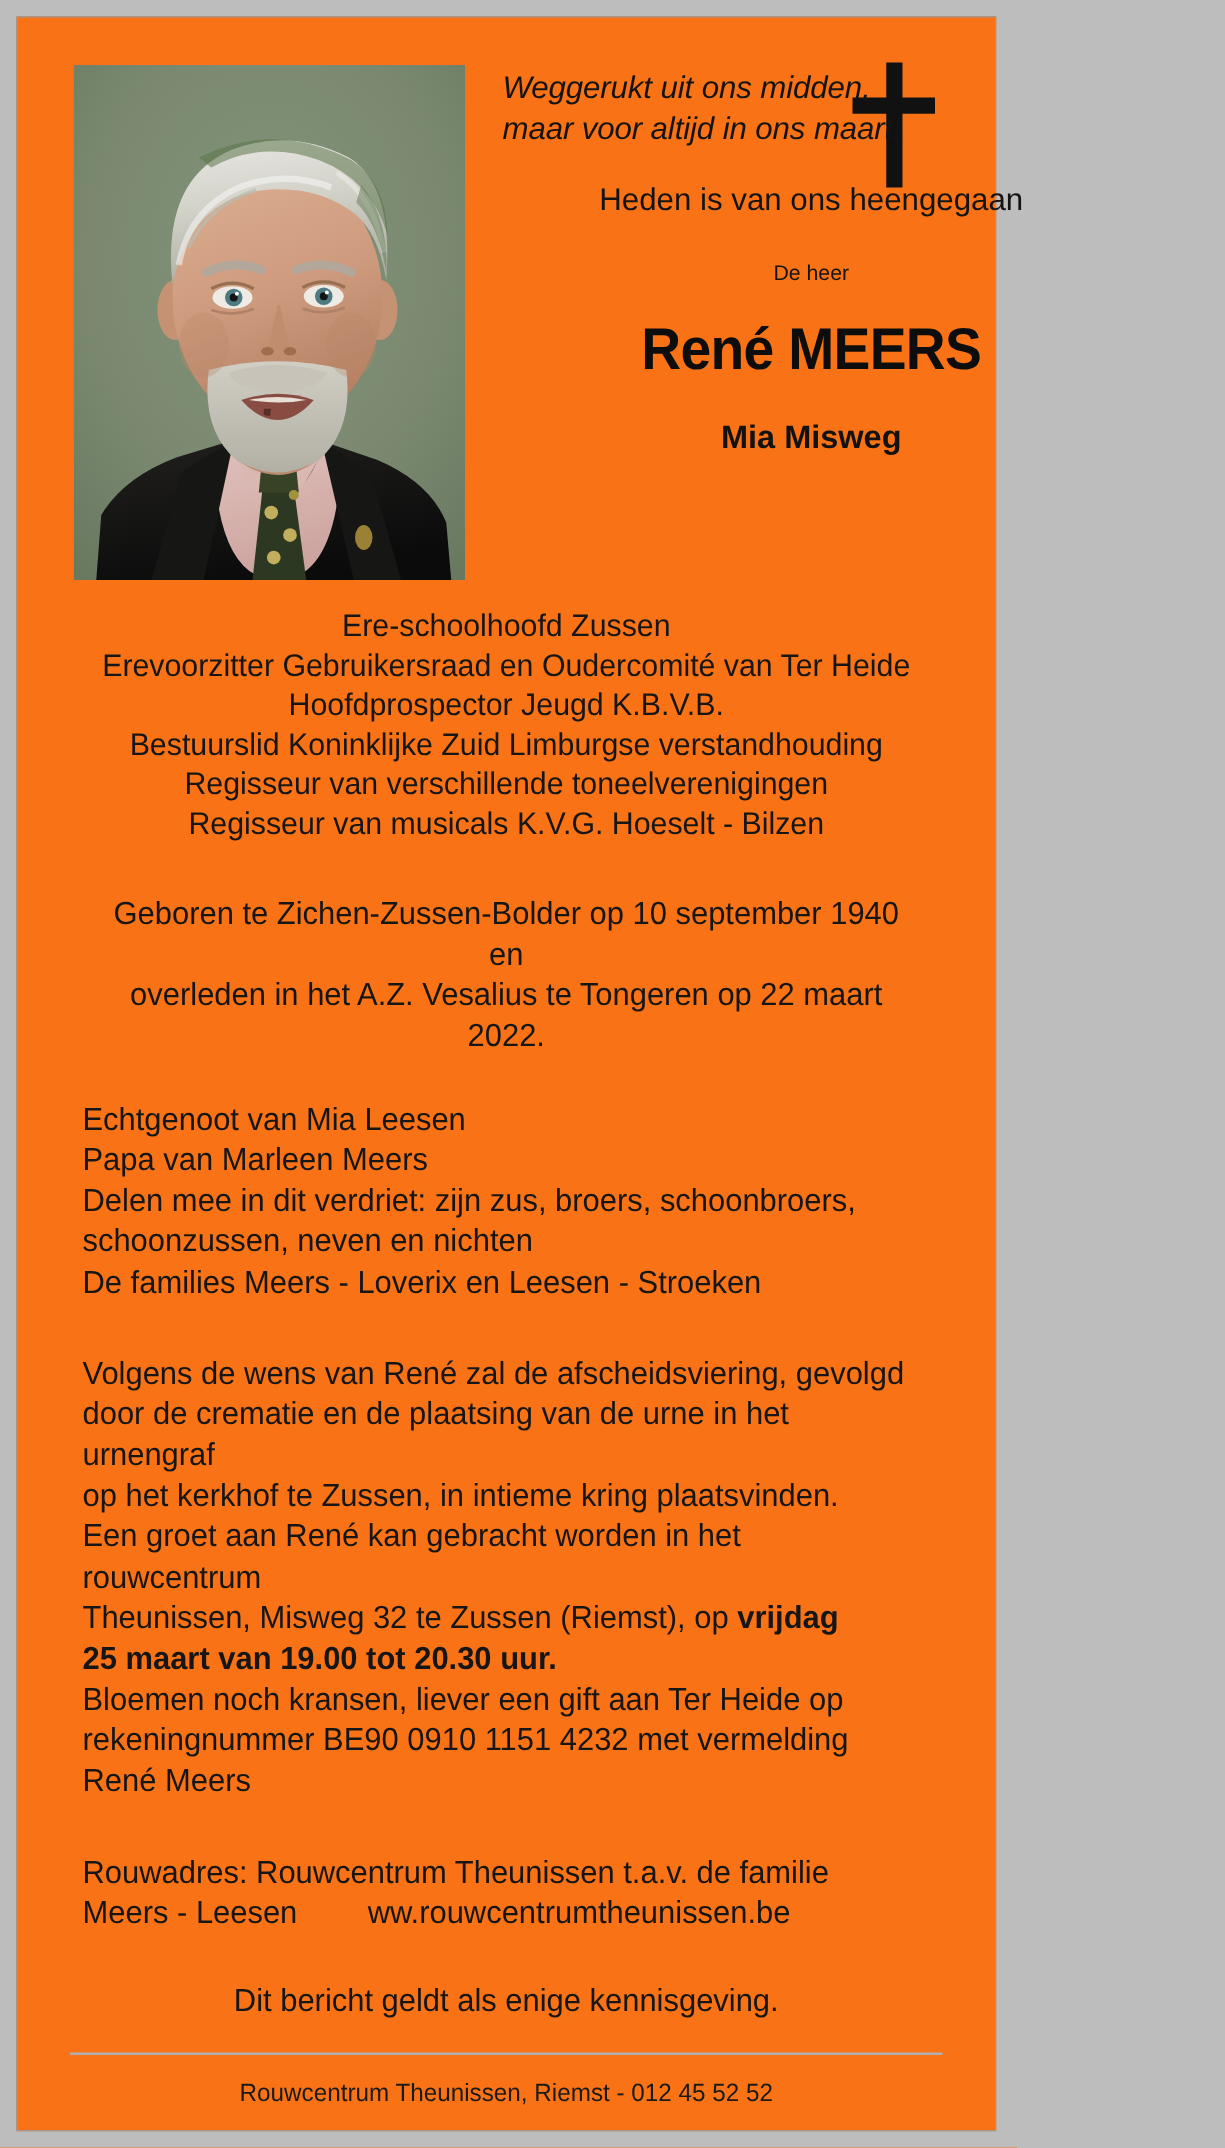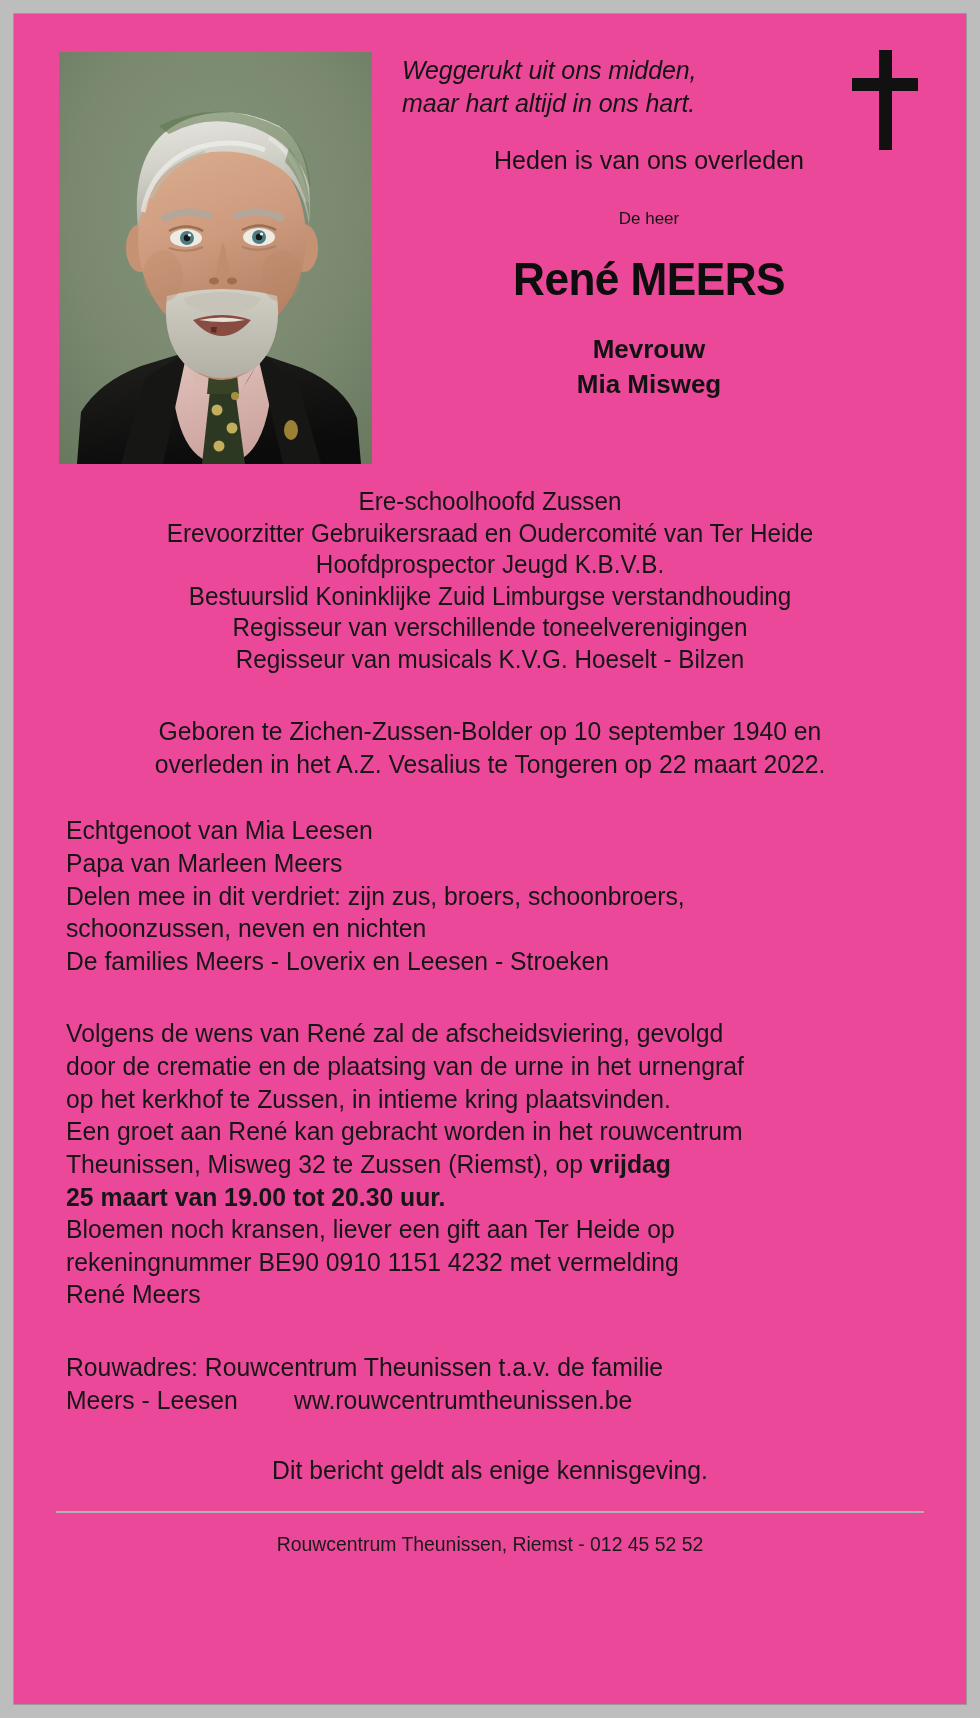--- a/index.html
+++ b/index.html
@@ -11,23 +11,23 @@
     height: 1718px;
     background: #bdbdbd;
     font-family: "Liberation Sans", sans-serif;
     overflow: hidden;
   }
 
   .page {
     position: absolute;
     left: 13px;
     top: 13px;
-    width: 954px;
+    width: 784px;
     height: 1692px;
-    background: #ec4899;
+    background: #f97316;
     border: 1px solid #9a9a9a;
     box-sizing: border-box;
   }
 
   
   .top-block {
     position: relative;
     height: 450px;
   }
 
@@ -287,27 +287,26 @@
     </div>
 
     <div class="cross">
       <div class="bar-v"></div>
       <div class="bar-h"></div>
     </div>
 
     <div class="right-col">
       <div class="quote">
         <div>Weggerukt uit ons midden,</div>
-        <div>maar hart altijd in ons hart.</div>
+        <div>maar voor altijd in ons maart.</div>
       </div>
-      <div class="heden">Heden is van ons overleden</div>
+      <div class="heden">Heden is van ons heengegaan</div>
       <div class="de-heer">De heer</div>
       <div class="name">René MEERS</div>
       <div class="spouse">
-        <div>Mevrouw</div>
         <div>Mia Misweg</div>
       </div>
     </div>
   </div>
 
   <div class="roles">
     <div>Ere-schoolhoofd Zussen</div>
     <div>Erevoorzitter Gebruikersraad en Oudercomité van Ter Heide</div>
     <div>Hoofdprospector Jeugd K.B.V.B.</div>
     <div>Bestuurslid Koninklijke Zuid Limburgse verstandhouding</div>

